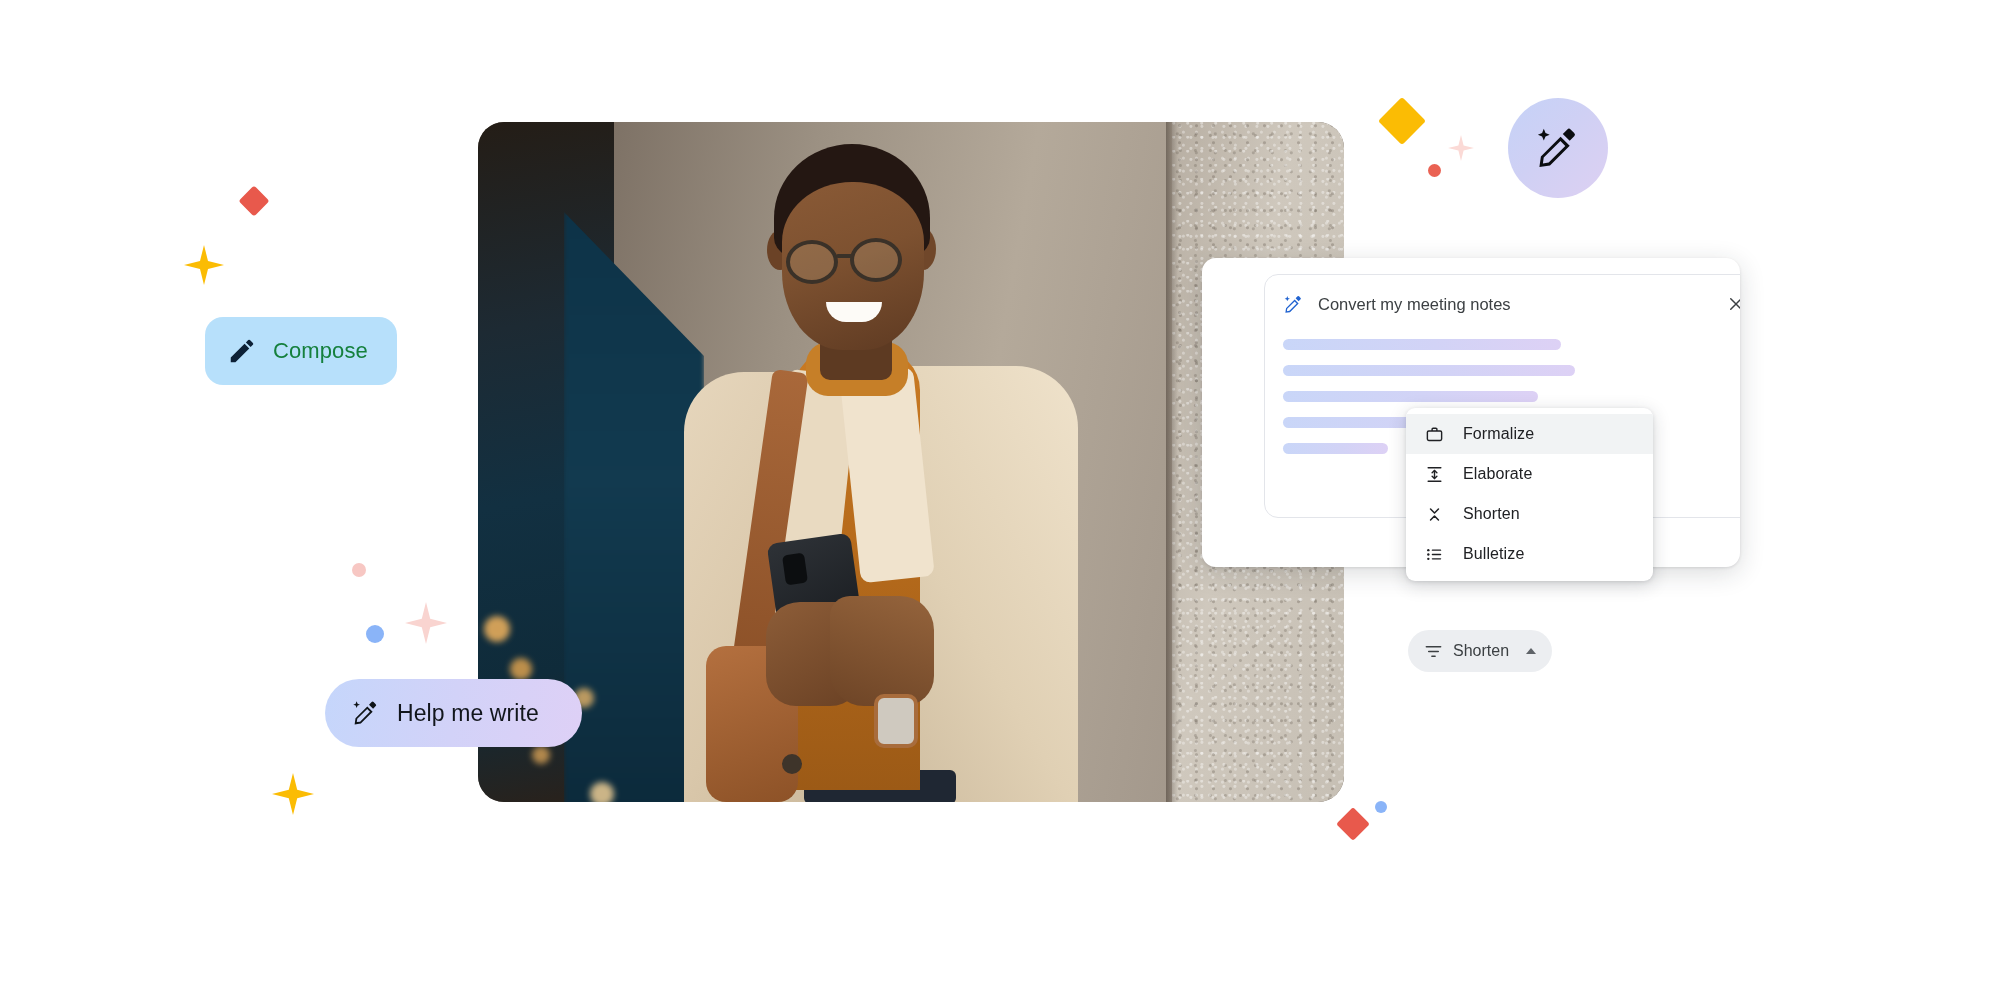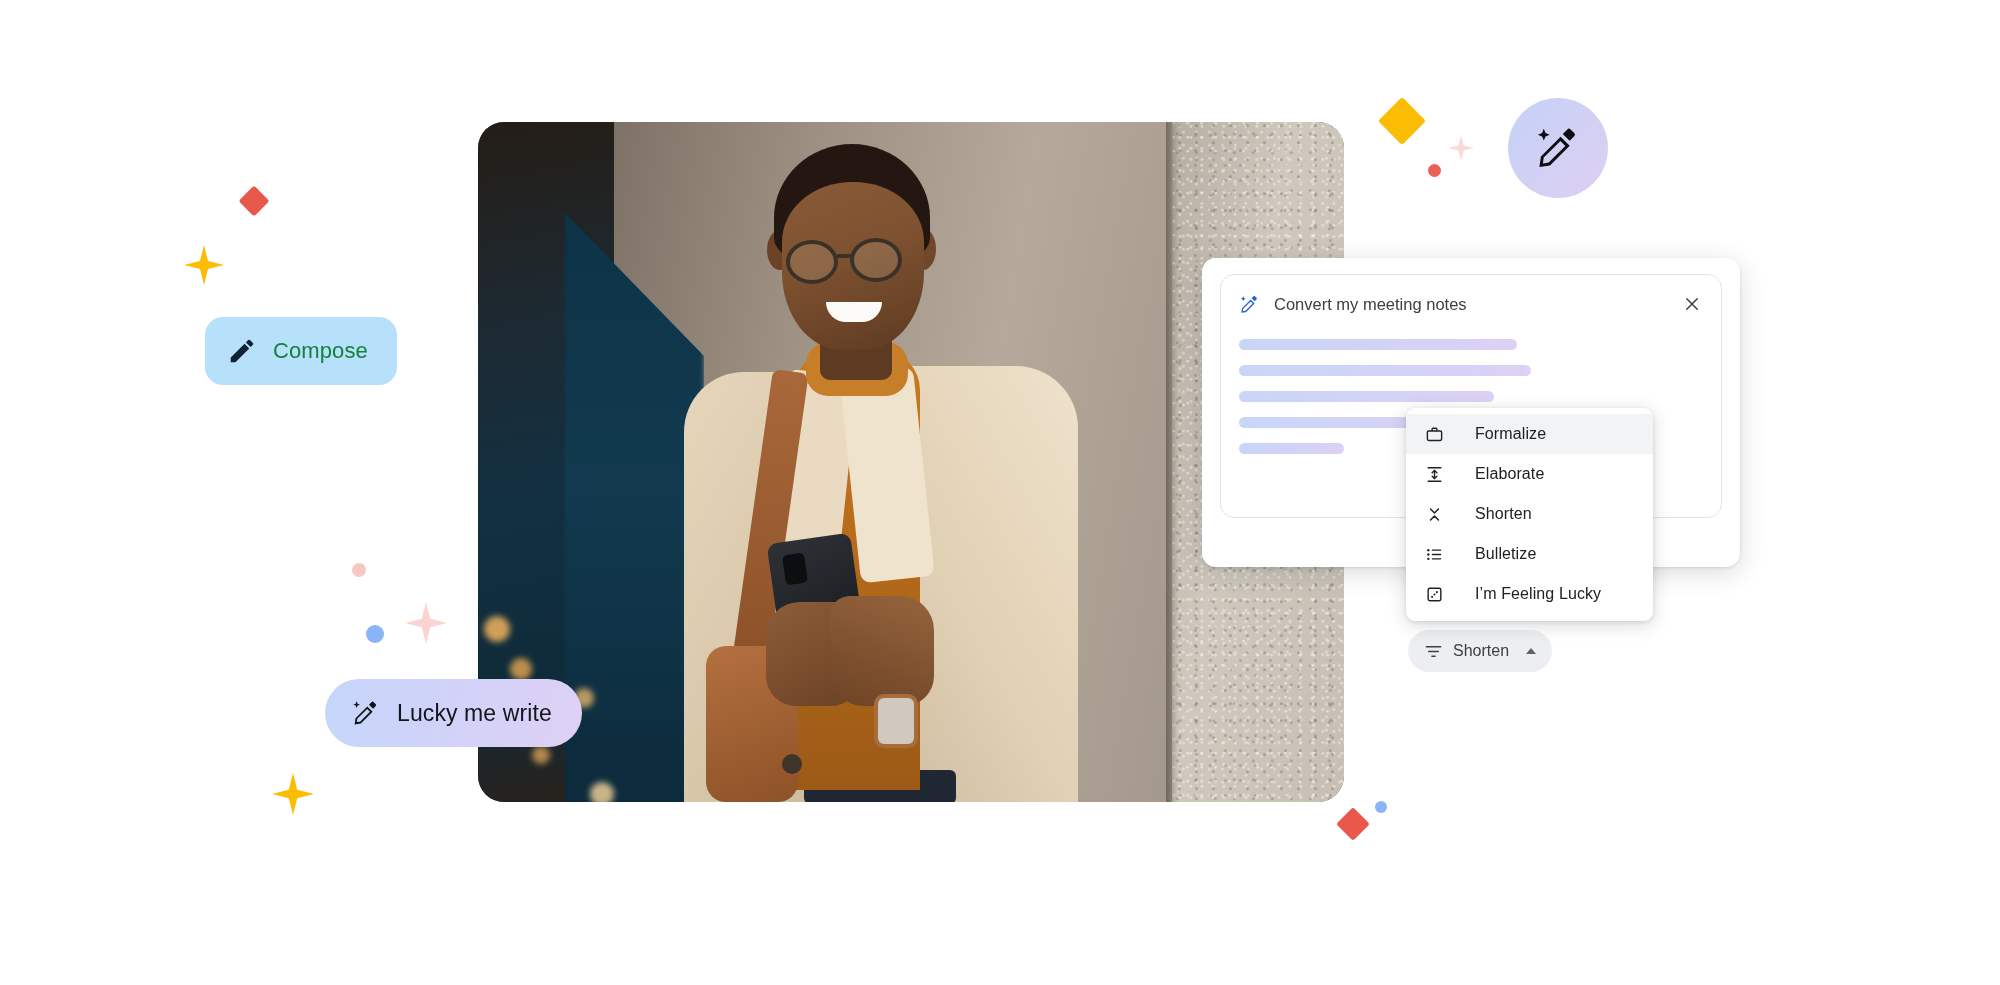--- a/index.html
+++ b/index.html
@@ -233,21 +233,21 @@
   }
   .nm-header {
     height: 37px;
     background: #f5f7fa;
     display: flex; align-items: center;
     padding-left: 19px;
   }
   .nm-title {
     font-size: 13.5px; font-weight: bold; color: #202c44; letter-spacing: .1px;
   }
-  .nm-body { position: relative; height: 272px; }
+  .nm-body { position: relative; height: 272px; margin-left: 44px; }
 
   .hmw-card {
     position: absolute;
     left: 18px; top: 16px;
     width: 502px; height: 244px;
     border: 1px solid #e3e5ea;
     border-radius: 14px;
     background: #fff;
   }
   .hmw-prompt-row {
@@ -291,21 +291,21 @@
     left: 1406px; top: 408px;
     width: 247px;
     background: #ffffff;
     border-radius: 9px;
     box-shadow: 0 4px 18px rgba(32,38,50,.18), 0 1px 4px rgba(32,38,50,.12);
     padding: 6px 0 7px;
     overflow: hidden;
   }
   .menu-item {
     height: 40px;
-    display: flex; align-items: center; gap: 30px;
+    display: flex; align-items: center; gap: 18px;
     padding: 0 18px;
     cursor: pointer;
   }
   .menu-item.hovered { background: #f1f3f4; }
   .menu-item .mi-label { font-size: 16px; color: #202124; letter-spacing: .1px; }
   .mi-icon { width: 21px; height: 21px; display: flex; align-items: center; justify-content: center; }
 
   
   .gw-logo {
     position: absolute;
@@ -385,21 +385,21 @@
   </div>
 
   <div class="hmw-pill">
     <span style="display:flex;">
       <svg width="30" height="30" viewBox="0 0 24 24" fill="#0f1418" aria-hidden="true">
         <path d="M4.5 2.6l.78 1.92L7.2 5.3l-1.92.78L4.5 8l-.78-1.92L1.8 5.3l1.92-.78L4.5 2.6z"></path>
         <path d="M19.77 4.93l-1.7-1.7a1.1 1.1 0 0 0-1.56 0l-2.1 2.1 3.26 3.26 2.1-2.1a1.1 1.1 0 0 0 0-1.56z"></path>
         <path d="M13.05 6.7L3.6 16.14 2.9 21.1l4.96-.7 9.45-9.45-4.26-4.25zm-.06 2.14l2.17 2.17-7.9 7.9-2.62.37.37-2.62 7.98-7.82z"></path>
       </svg>
     </span>
-    <span class="label">Lucky me write</span>
+    <span class="label">Help me write</span>
   </div>
 
   <div class="wand-badge">
     <span style="display:flex;">
       <svg width="48" height="48" viewBox="0 0 24 24" fill="#0b0d10" aria-hidden="true">
         <path d="M4.9 2.4l.85 2.1 2.1.85-2.1.85-.85 2.1-.85-2.1L1.95 5.35l2.1-.85.85-2.1z"></path>
         <path d="M20.1 4.5l-1.8-1.8a1.15 1.15 0 0 0-1.63 0L14.4 4.97l3.43 3.43 2.27-2.27a1.15 1.15 0 0 0 0-1.63z"></path>
         <path d="M13.3 6.35L3.45 16.2 2.7 21.5l5.3-.76 9.85-9.85-4.55-4.54zm-.08 2.2l2.43 2.43-8.3 8.3-2.9.41.41-2.9 8.36-8.24z"></path>
       </svg>
     </span>
@@ -489,27 +489,16 @@
             <circle cx="4.2" cy="12" r="1.5"></circle>
             <circle cx="4.2" cy="17.5" r="1.5"></circle>
           <rect x="8.5" y="5.6" width="12" height="1.8" rx=".9"></rect>
           <rect x="8.5" y="11.1" width="12" height="1.8" rx=".9"></rect>
           <rect x="8.5" y="16.6" width="12" height="1.8" rx=".9"></rect>
         </svg>
       </span>
       <span class="mi-label">Bulletize</span>
     </div>
 
-    <div class="menu-item">
-      <span class="mi-icon">
-        <svg width="19" height="19" viewBox="0 0 24 24" fill="none" stroke="#202124" stroke-width="1.8" aria-hidden="true">
-          <rect x="4" y="4" width="16" height="16" rx="2.2"></rect>
-          <circle cx="9" cy="15" r="1.3" fill="#202124" stroke="none"></circle>
-          <circle cx="15" cy="9" r="1.3" fill="#202124" stroke="none"></circle>
-          <circle cx="12" cy="12" r="1.3" fill="#202124" stroke="none"></circle>
-        </svg>
-      </span>
-      <span class="mi-label">I’m Feeling Lucky</span>
-    </div>
   </div>
 
 
 </div>
 
 </body></html>

